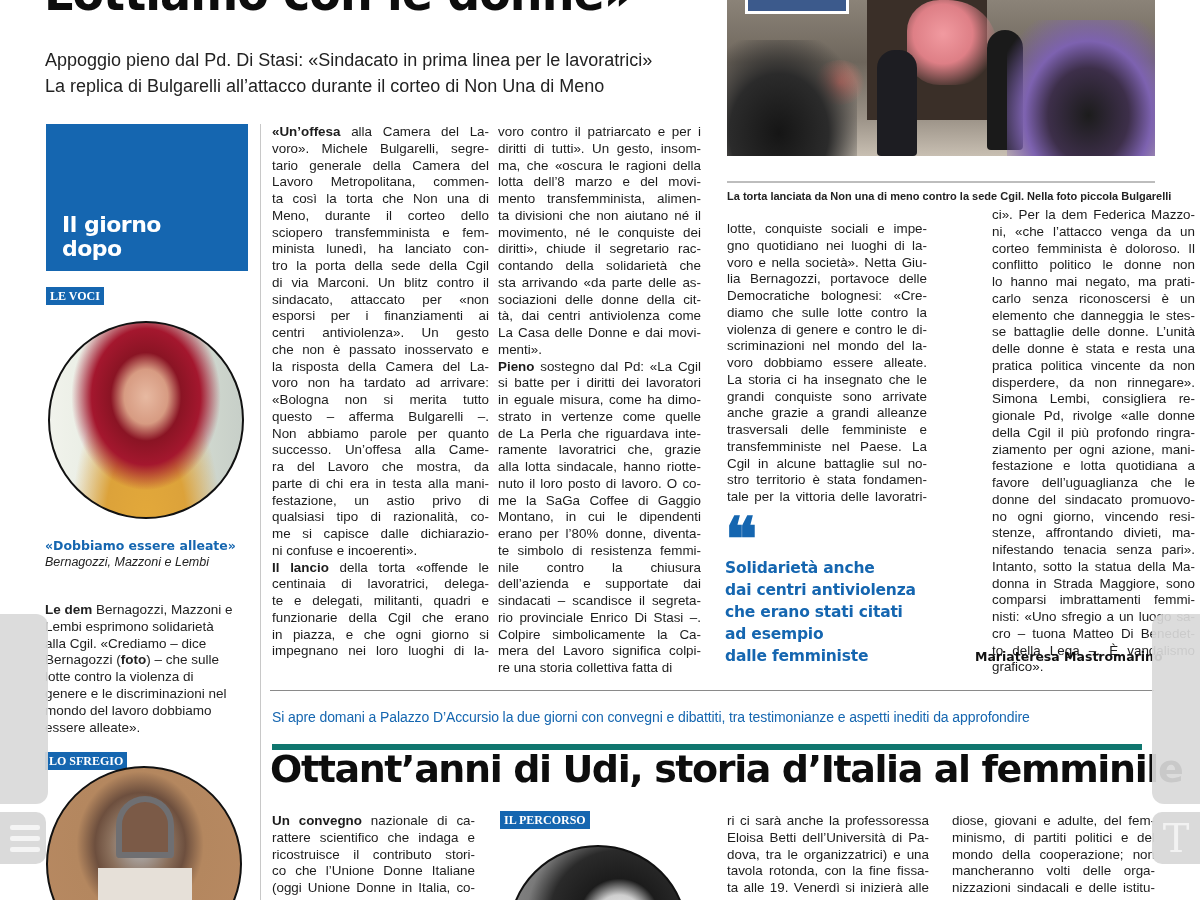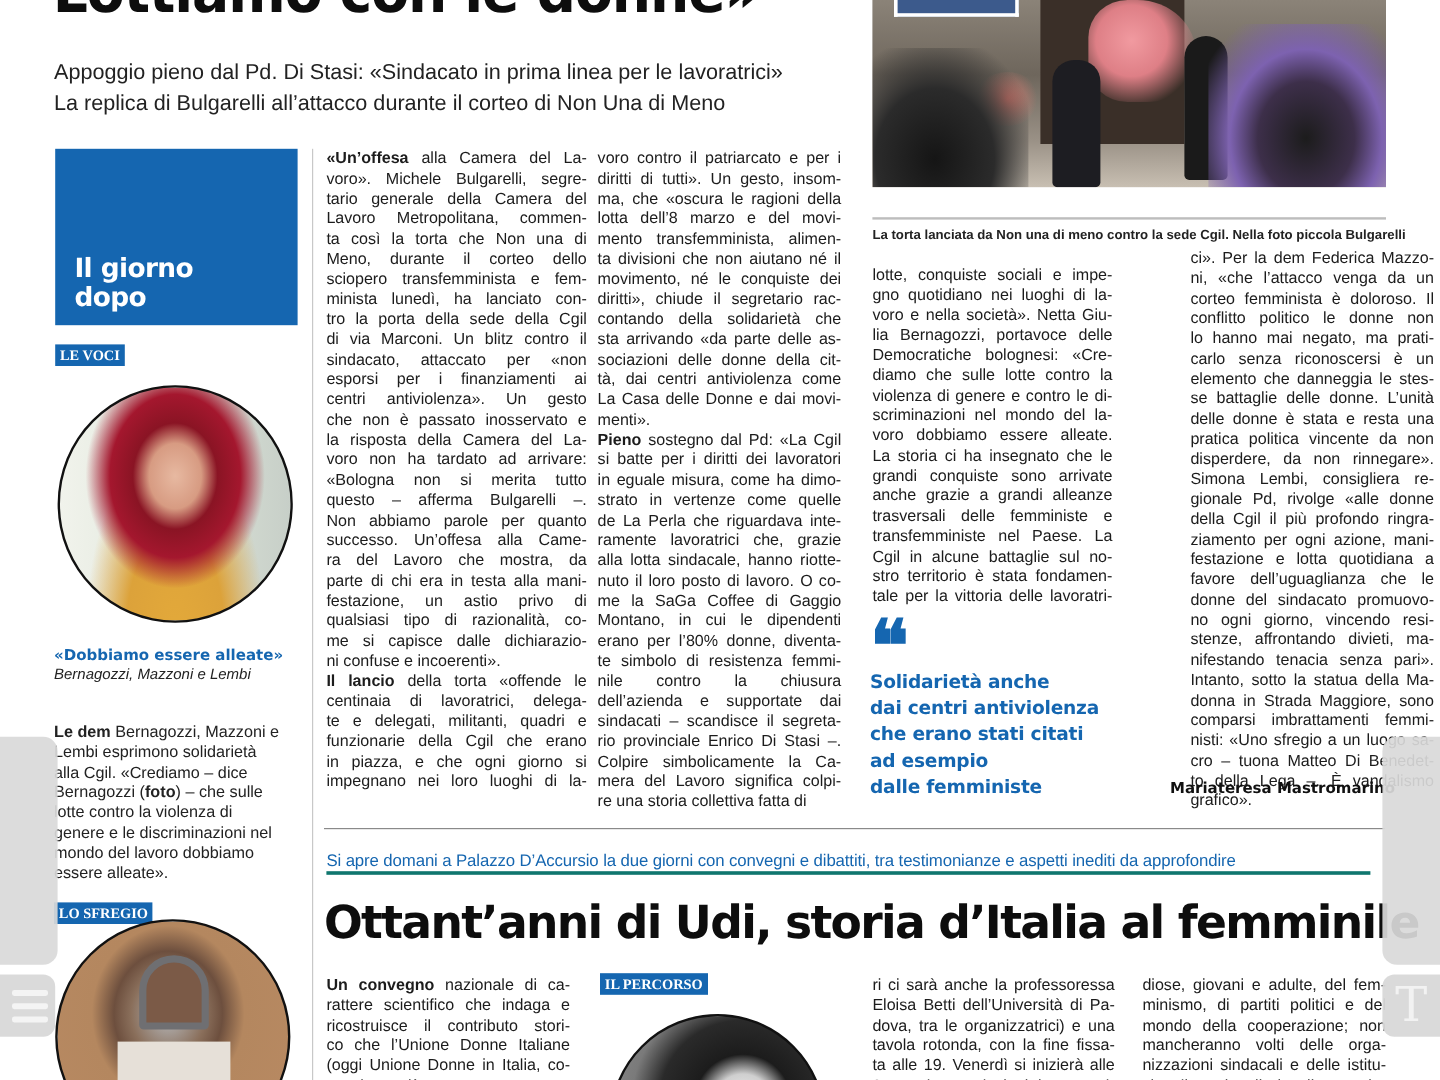--- a/index.html
+++ b/index.html
@@ -57,21 +57,21 @@
   .col { position:absolute; font-size:13.4px; line-height:16.75px; color:#1c1c1c; text-align: justify; }
   .col .ln { display:block; white-space:nowrap; text-align: justify; text-align-last: justify; height:16.75px; overflow:visible; }
   .col .ln.last { text-align-last: left; }
   b { font-weight:bold; }
 
   .pull-quote-icon { position:absolute; left:725px; top:514px; font-family:"DejaVu Serif", serif; font-weight:bold; font-size:60px; line-height:50px; color:#1566b0; height:36px; overflow:hidden; }
   .pull-quote { position:absolute; left:725px; top:557px; font-family:"DejaVu Sans", sans-serif; font-weight:bold; font-size:15.5px; line-height:22px; color:#1566b0; white-space:nowrap; letter-spacing:-0.2px; }
   .byline { position:absolute; left:975px; top:649px; font-family:"DejaVu Sans", sans-serif; font-weight:bold; font-size:12.5px; color:#111; white-space:nowrap; }
 
   .hrule { position:absolute; left:270px; top:690px; width:884px; height:1px; background:#8a8a8a; }
-  .kicker { position:absolute; left:272px; top:709px; width:870px; font-size:14px; color:#1566b0; white-space:nowrap; border-bottom:3px solid #0f766e; padding-bottom:1px; letter-spacing:-0.1px; }
+  .kicker { position:absolute; left:272px; top:709px; width:870px; font-size:14px; color:#1566b0; white-space:nowrap; border-bottom:6px solid #0f766e; padding-bottom:19px; letter-spacing:-0.1px; }
   .headline2 { position:absolute; left:270px; top:746px; font-family:"DejaVu Sans", sans-serif; font-weight:bold; font-size:38px; line-height:46px; color:#0d0d0d; white-space:nowrap; letter-spacing:-1.4px; }
 
   .bw-portrait { left:508px; top:845px; width:180px; height:180px;
     background: radial-gradient(ellipse at 62% 40%, #f0f0f0 0%, #cfcfcf 15%, #1c1c1c 26%, #2a2a2a 45%, #7a7a7a 60%, #9a9a9a 100%); }
 
   
   .side-tab { position:absolute; background:#d9d9d9; border-radius:10px; opacity:.92; }
   .menu-btn { position:absolute; left:0; top:812px; width:46px; height:52px; background:#d9d9d9; border-radius:0 10px 10px 0; opacity:.95; }
   .menu-btn .bar { position:absolute; left:10px; width:30px; height:5px; background:#f4f4f4; border-radius:2px; }
   .t-btn { position:absolute; left:1152px; top:812px; width:48px; height:52px; background:#d9d9d9; border-radius:10px 0 0 10px; opacity:.95;

